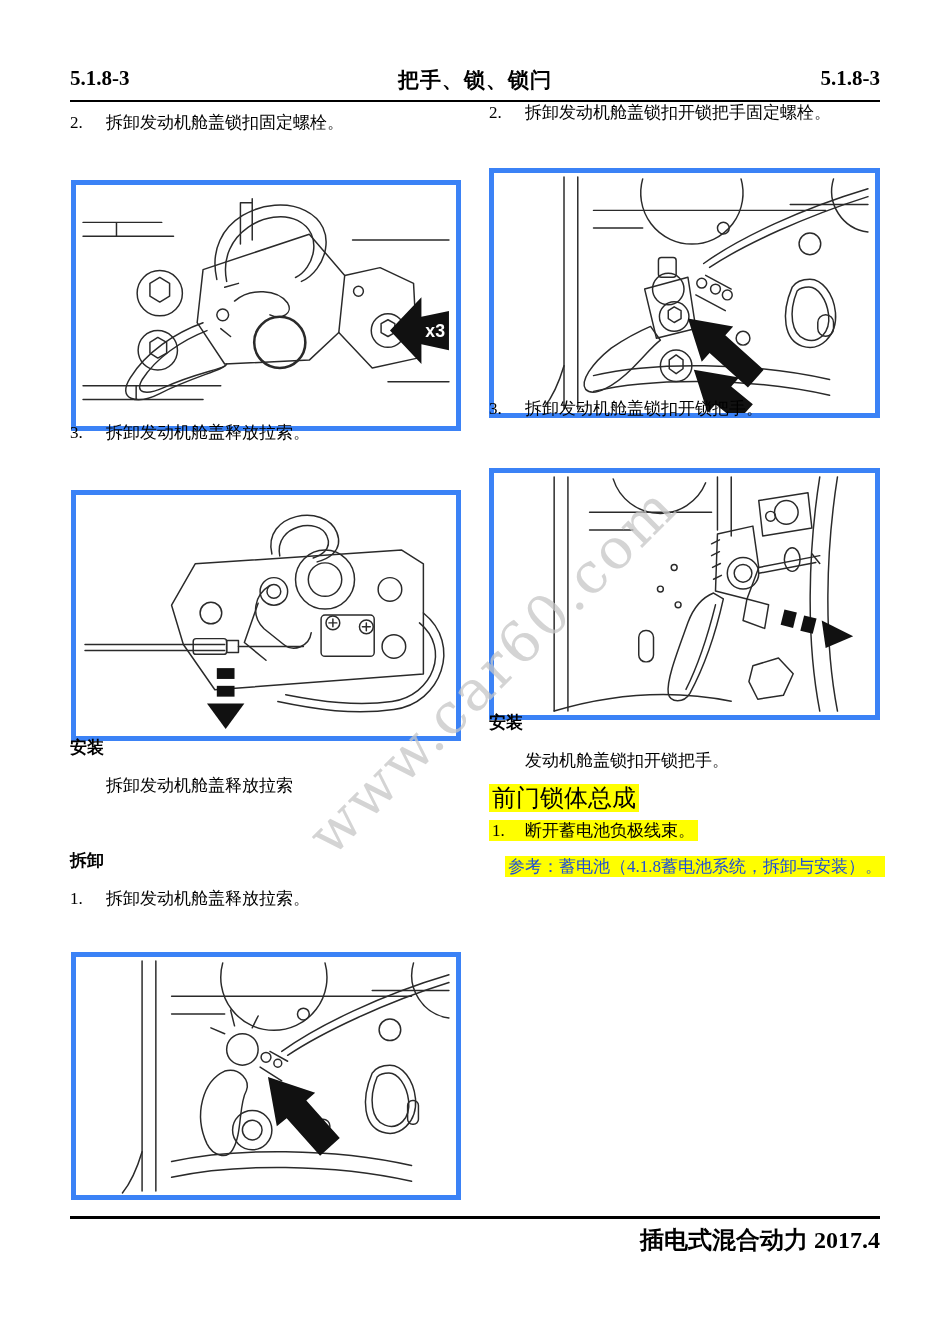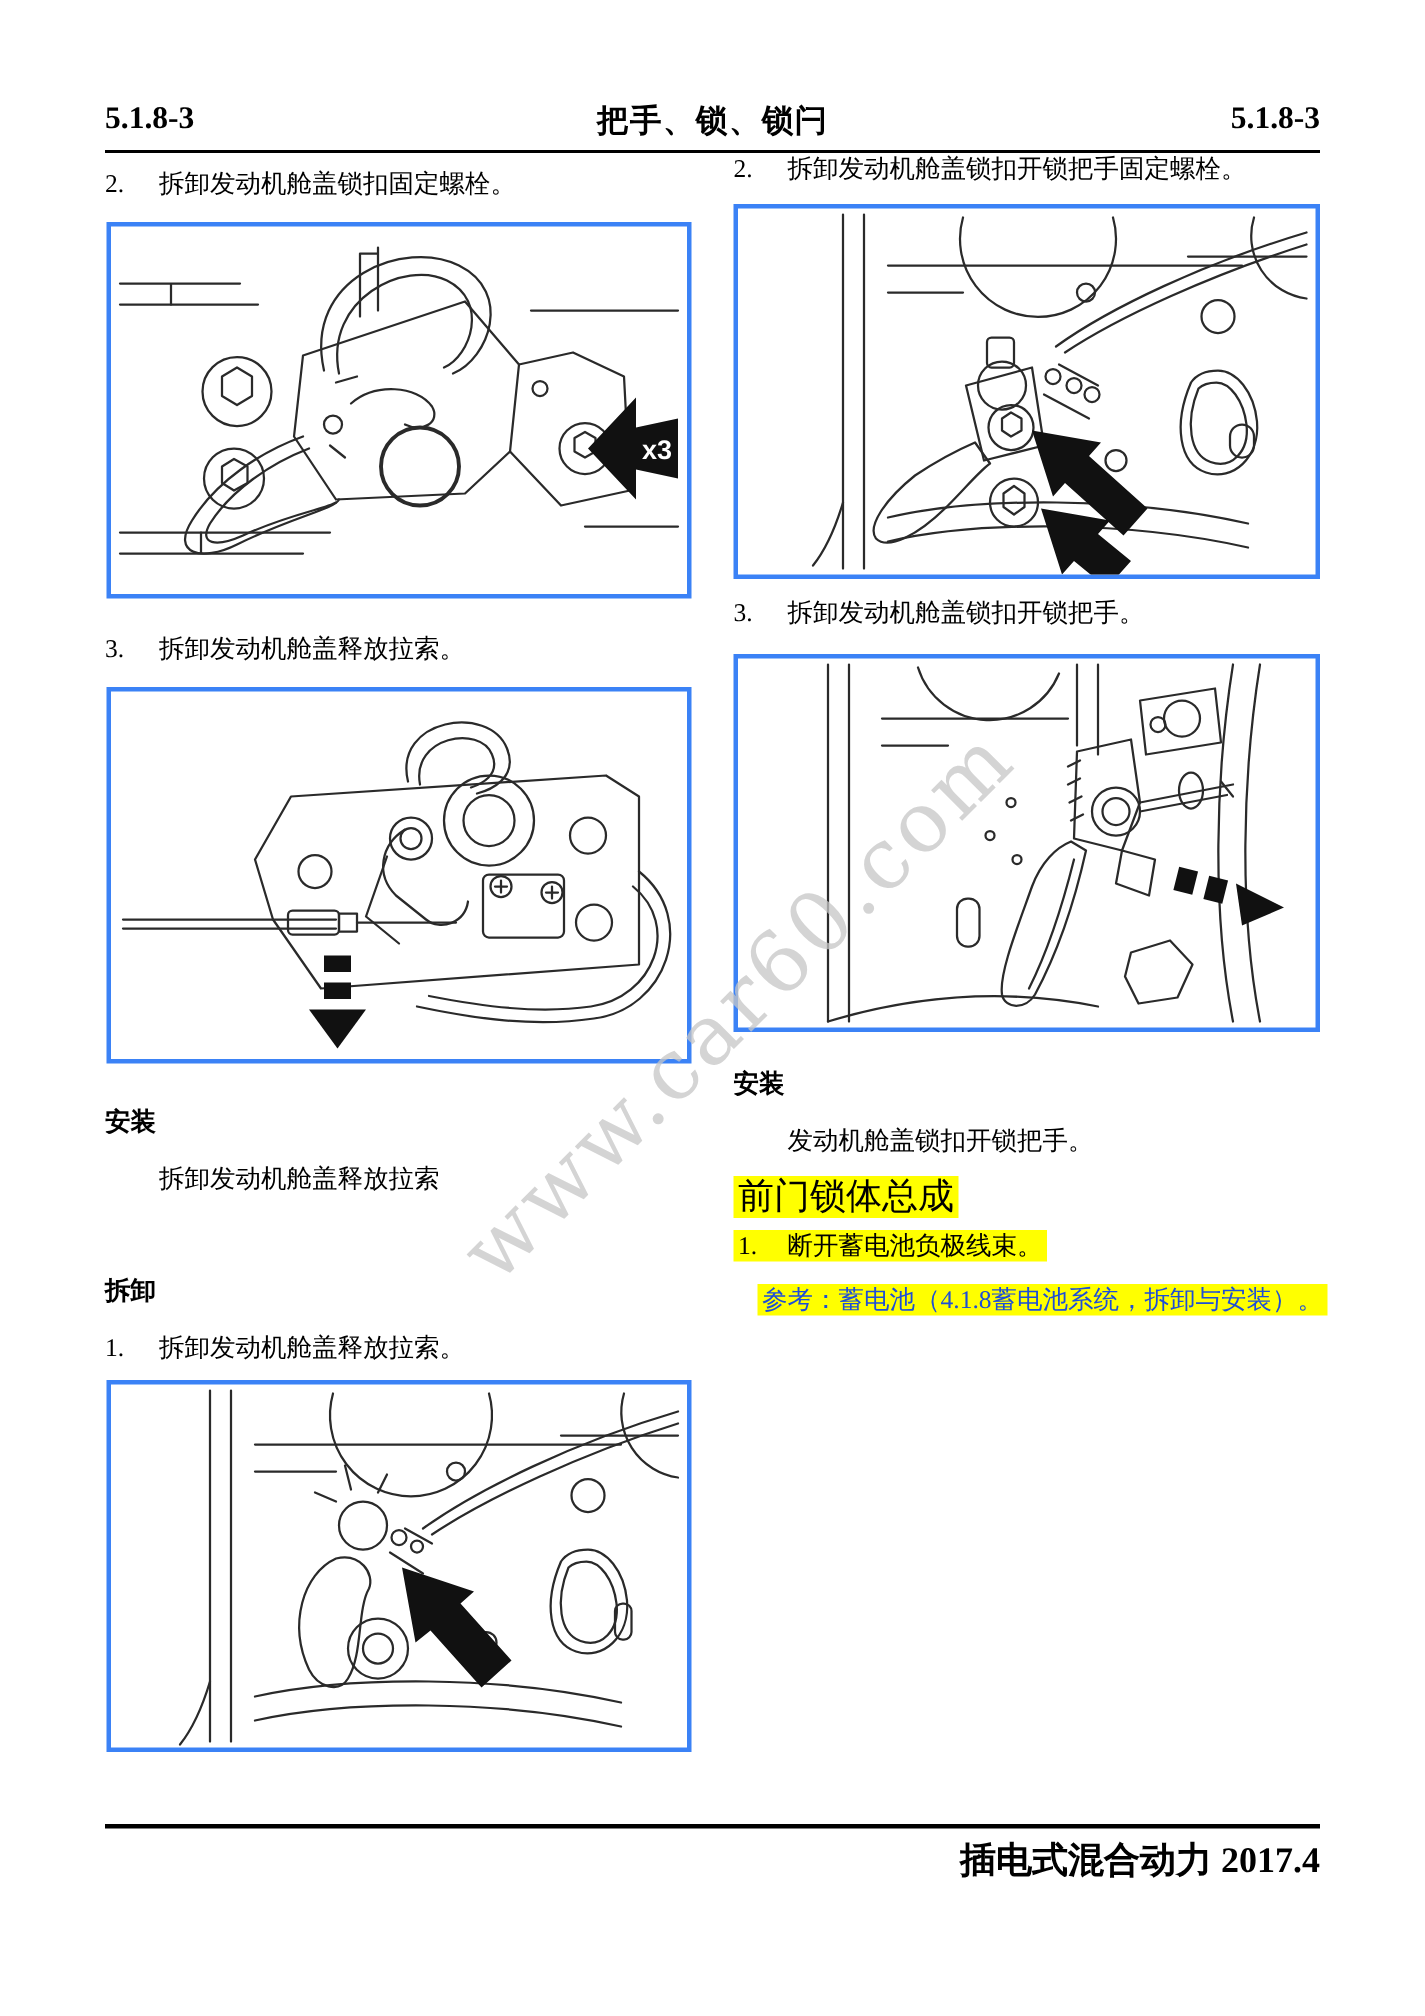--- a/index.html
+++ b/index.html
@@ -18,21 +18,21 @@
   .ftr-text{position:absolute;right:70px;top:1224px;font-size:24px;font-weight:bold;}
   
   .block{position:absolute;font-size:17px;line-height:1.25;}
   .step{display:flex;}
   .step .num{width:36px;flex:0 0 36px;}
   .bold{font-weight:bold;}
   .h2{font-size:24px;font-weight:normal;}
   .hl{background:#ffff00;padding:1px 3px;}
   .green{color:#1d4ed8;}
   
-  .fig{position:absolute;border:3px solid #3b82f6;background:#fff;box-sizing:border-box;}
+  .fig{position:absolute;border:5px solid #3b82f6;background:#fff;box-sizing:border-box;margin-top:32px;}
   .fig svg{display:block;width:100%;height:100%;}
   .draw{fill:none;stroke:#2a2a2a;stroke-width:1.5;stroke-linecap:round;stroke-linejoin:round;}
   .thick{stroke-width:2.6;}
   .solid{fill:#111;stroke:none;}
   
   .watermark{
     position:absolute;left:318px;top:812px;transform:rotate(-45deg);transform-origin:0 50%;
     font-size:56px;letter-spacing:3px;color:#c6c6c6;opacity:0.75;
     font-family:"DejaVu Serif",serif;white-space:nowrap;pointer-events:none;z-index:6;
   }

